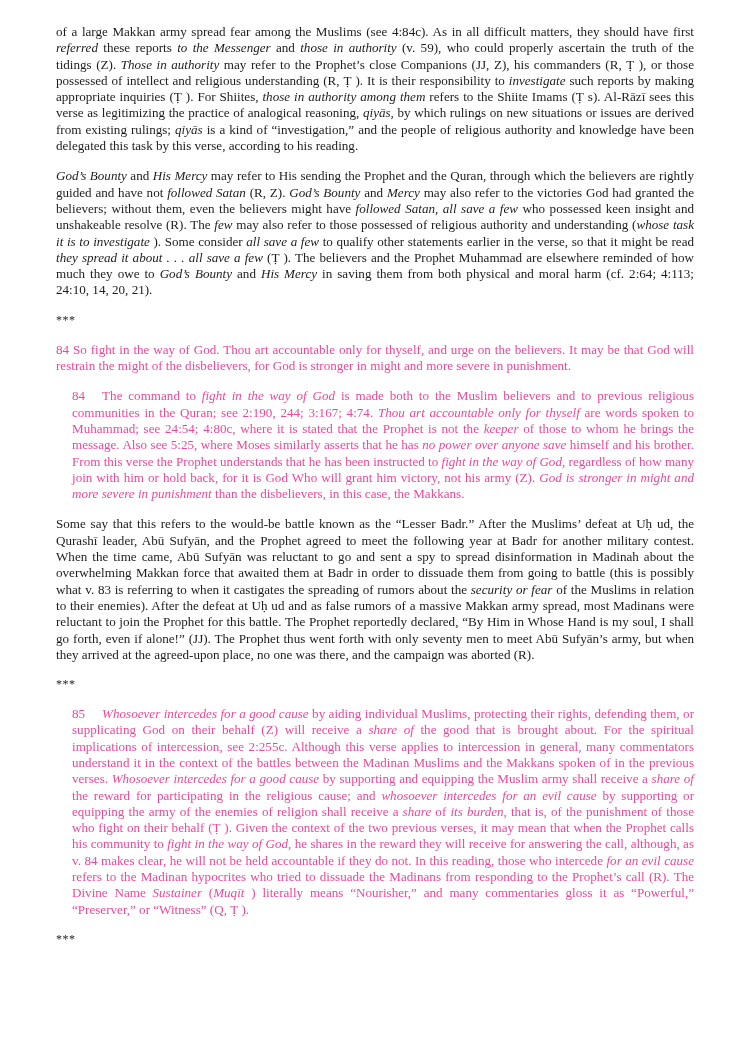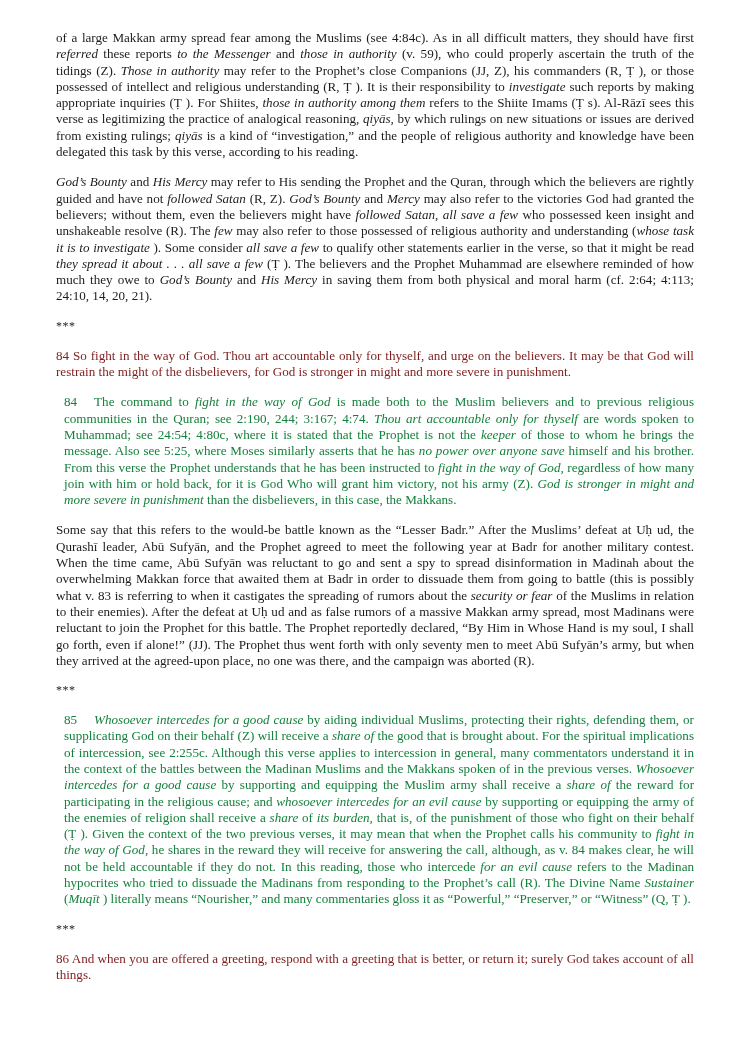--- a/index.html
+++ b/index.html
@@ -16,49 +16,49 @@
     position: relative;
     width: 749px;
     height: 1061px;
     background: #ffffff;
     overflow: hidden;
     box-sizing: border-box;
   }
   .column {
     position: absolute;
     left: 56px;
-    top: 30px;
+    top: 24px;
     width: 638px;
   }
   p.para {
     margin: 0 0 14px 0;
     font-size: 13.1px;
     line-height: 16.3px;
     text-align: justify;
     text-justify: inter-word;
     hyphens: none;
     -webkit-hyphens: none;
     color: #1c1c1c;
   }
   p.para.first {
     margin-top: 0;
   }
   p.verse {
     margin: 0 0 14px 0;
     font-size: 13.1px;
     line-height: 16.3px;
     text-align: justify;
-    color: #7f1d1d;
+    color: #ec4899;
   }
   p.commentary {
-    margin: 0 0 14px 8px;
+    margin: 0 0 14px 16px;
     font-size: 13.1px;
     line-height: 16.3px;
     text-align: justify;
-    color: #15803d;
+    color: #ec4899;
   }
   .vnum {
     font-style: normal;
   }
   .vnum-gap {
     display: inline-block;
     width: 17px;
   }
   .sep {
     margin: 0 0 14px 0;
@@ -77,15 +77,14 @@
   <div class="column" id="col">
       <p class="para first"><span>of a large Makkan army spread fear among the Muslims (see 4:84c). As in all difficult matters, they should have first </span><span class="it">referred</span><span> these reports </span><span class="it">to the Messenger</span><span> and </span><span class="it">those in authority</span><span> (v. 59), who could properly ascertain the truth of the tidings (Z). </span><span class="it">Those in authority</span><span> may refer to the Prophet’s close Companions (JJ, Z), his commanders (R, Ṭ ), or those possessed of intellect and religious understanding (R, Ṭ ). It is their responsibility to </span><span class="it">investigate</span><span> such reports by making appropriate inquiries (Ṭ ). For Shiites, </span><span class="it">those in authority among them</span><span> refers to the Shiite Imams (Ṭ s). Al-Rāzī sees this verse as legitimizing the practice of analogical reasoning, </span><span class="it">qiyās,</span><span> by which rulings on new situations or issues are derived from existing rulings; </span><span class="it">qiyās</span><span> is a kind of “investigation,” and the people of religious authority and knowledge have been delegated this task by this verse, according to his reading.</span></p>
       <p class="para"><span class="it">God’s Bounty</span><span> and </span><span class="it">His Mercy</span><span> may refer to His sending the Prophet and the Quran, through which the believers are rightly guided and have not </span><span class="it">followed Satan</span><span> (R, Z). </span><span class="it">God’s Bounty</span><span> and </span><span class="it">Mercy</span><span> may also refer to the victories God had granted the believers; without them, even the believers might have </span><span class="it">followed Satan, all save a few</span><span> who possessed keen insight and unshakeable resolve (R). The </span><span class="it">few</span><span> may also refer to those possessed of religious authority and understanding (</span><span class="it">whose task it is to investigate</span><span> ). Some consider </span><span class="it">all save a few</span><span> to qualify other statements earlier in the verse, so that it might be read </span><span class="it">they spread it about . . . all save a few</span><span> (Ṭ ). The believers and the Prophet Muhammad are elsewhere reminded of how much they owe to </span><span class="it">God’s Bounty</span><span> and </span><span class="it">His Mercy</span><span> in saving them from both physical and moral harm (cf. 2:64; 4:113; 24:10, 14, 20, 21).</span></p>
       <p class="sep">***</p>
       <p class="verse"><span class="vnum">84</span><span> So fight in the way of God. Thou art accountable only for thyself, and urge on the believers. It may be that God will restrain the might of the disbelievers, for God is stronger in might and more severe in punishment.</span></p>
       <p class="commentary"><span class="vnum">84</span><span class="vnum-gap"></span><span>The command to </span><span class="it">fight in the way of God</span><span> is made both to the Muslim believers and to previous religious communities in the Quran; see 2:190, 244; 3:167; 4:74. </span><span class="it">Thou art accountable only for thyself</span><span> are words spoken to Muhammad; see 24:54; 4:80c, where it is stated that the Prophet is not the </span><span class="it">keeper</span><span> of those to whom he brings the message. Also see 5:25, where Moses similarly asserts that he has </span><span class="it">no power over anyone save</span><span> himself and his brother. From this verse the Prophet understands that he has been instructed to </span><span class="it">fight in the way of God,</span><span> regardless of how many join with him or hold back, for it is God Who will grant him victory, not his army (Z). </span><span class="it">God is stronger in might and more severe in punishment</span><span> than the disbelievers, in this case, the Makkans.</span></p>
       <p class="para"><span>Some say that this refers to the would-be battle known as the “Lesser Badr.” After the Muslims’ defeat at Uḥ ud, the Qurashī leader, Abū Sufyān, and the Prophet agreed to meet the following year at Badr for another military contest. When the time came, Abū Sufyān was reluctant to go and sent a spy to spread disinformation in Madinah about the overwhelming Makkan force that awaited them at Badr in order to dissuade them from going to battle (this is possibly what v. 83 is referring to when it castigates the spreading of rumors about the </span><span class="it">security or fear</span><span> of the Muslims in relation to their enemies). After the defeat at Uḥ ud and as false rumors of a massive Makkan army spread, most Madinans were reluctant to join the Prophet for this battle. The Prophet reportedly declared, “By Him in Whose Hand is my soul, I shall go forth, even if alone!” (JJ). The Prophet thus went forth with only seventy men to meet Abū Sufyān’s army, but when they arrived at the agreed-upon place, no one was there, and the campaign was aborted (R).</span></p>
       <p class="sep">***</p>
       <p class="commentary"><span class="vnum">85</span><span class="vnum-gap"></span><span class="it">Whosoever intercedes for a good cause</span><span> by aiding individual Muslims, protecting their rights, defending them, or supplicating God on their behalf (Z) will receive a </span><span class="it">share of</span><span> the good that is brought about. For the spiritual implications of intercession, see 2:255c. Although this verse applies to intercession in general, many commentators understand it in the context of the battles between the Madinan Muslims and the Makkans spoken of in the previous verses. </span><span class="it">Whosoever intercedes for a good cause</span><span> by supporting and equipping the Muslim army shall receive a </span><span class="it">share of</span><span> the reward for participating in the religious cause; and </span><span class="it">whosoever intercedes for an evil cause</span><span> by supporting or equipping the army of the enemies of religion shall receive a </span><span class="it">share</span><span> of </span><span class="it">its burden,</span><span> that is, of the punishment of those who fight on their behalf (Ṭ ). Given the context of the two previous verses, it may mean that when the Prophet calls his community to </span><span class="it">fight in the way of God,</span><span> he shares in the reward they will receive for answering the call, although, as v. 84 makes clear, he will not be held accountable if they do not. In this reading, those who intercede </span><span class="it">for an evil cause</span><span> refers to the Madinan hypocrites who tried to dissuade the Madinans from responding to the Prophet’s call (R). The Divine Name </span><span class="it">Sustainer</span><span> (</span><span class="it">Muqīt</span><span> ) literally means “Nourisher,” and many commentaries gloss it as “Powerful,” “Preserver,” or “Witness” (Q, Ṭ ).</span></p>
       <p class="sep">***</p>
-      <p class="verse"><span class="vnum">86</span><span> And when you are offered a greeting, respond with a greeting that is better, or return it; surely God takes account of all things.</span></p>
     </div>
 </div>
 
 </body></html>

